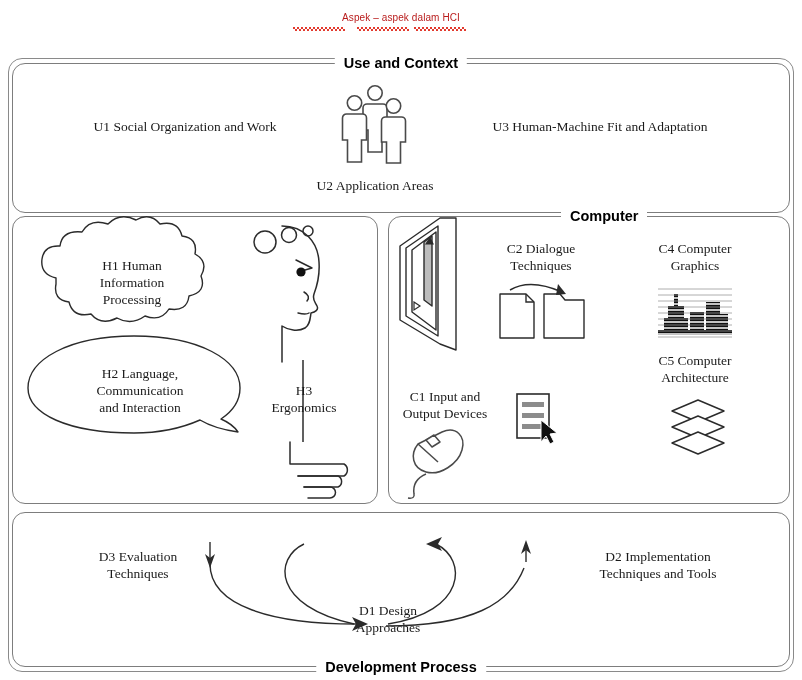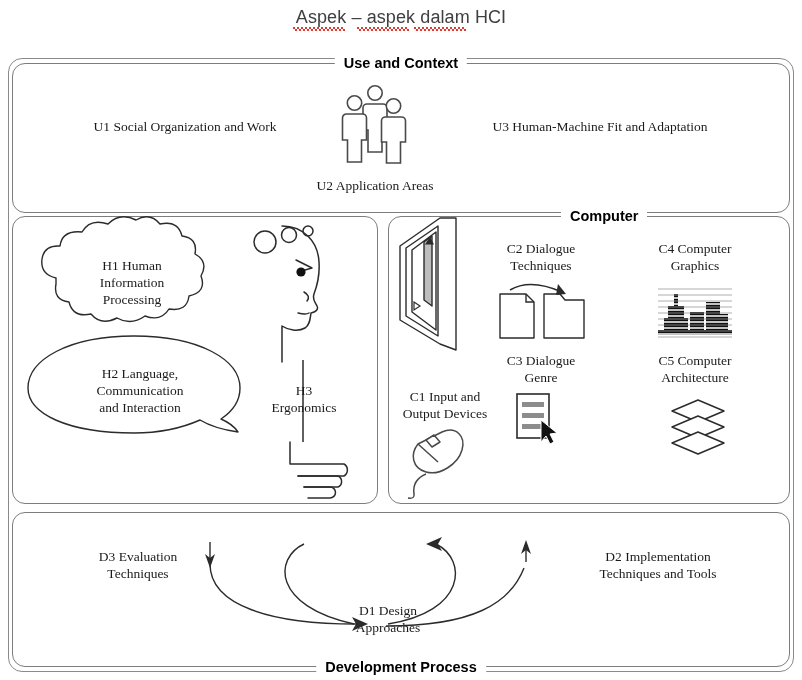--- a/index.html
+++ b/index.html
@@ -14,21 +14,21 @@
   }
   .page{position:absolute;inset:0;}
 
   
   .title-wrap{
     position:absolute;left:0;top:0;width:802px;height:34px;
     display:flex;align-items:center;justify-content:center;
   }
   .title{
     font-family:"Liberation Sans","DejaVu Sans",sans-serif;
-    font-size:18px;letter-spacing:.1px;color:#404040;
+    font-size:10px;letter-spacing:.1px;color:#b91c1c;
     position:relative;white-space:nowrap;
   }
   
   .squig{position:absolute;height:4px;bottom:-1px;
     background-image:
       linear-gradient(45deg,transparent 42%,#e23a2e 42%,#e23a2e 58%,transparent 58%),
       linear-gradient(-45deg,transparent 42%,#e23a2e 42%,#e23a2e 58%,transparent 58%);
     background-size:4px 4px;background-position:0 0, 2px 0;
     background-repeat:repeat-x;
   }
@@ -206,22 +206,20 @@
       <path d="M4 14 h26 l8 8 v36 h-34 z" fill="#ffffff" stroke="#2b2b2b" stroke-width="1.4" stroke-linejoin="round"></path>
       <path d="M30 14 v8 h8" fill="none" stroke="#2b2b2b" stroke-width="1.4"></path>
 
       <path d="M48 14 h16 l5 6 h19 v38 h-40 z" fill="#ffffff" stroke="#2b2b2b" stroke-width="1.4" stroke-linejoin="round"></path>
 
       <path d="M14 10 q20 -12 52 2" fill="none" stroke="#2b2b2b" stroke-width="1.5"></path>
       <path d="M62 4 l8 10 l-10 1 z" fill="#2b2b2b"></path>
     </svg>
   </div>
 
-  <div class="lbl" style="left:477px;top:352px;width:128px;">C3 Dialogue
-Genre</div>
 
   <div class="ic" style="left:511px;top:392px;">
     <svg width="52" height="54" viewBox="0 0 52 54">
       <rect x="6" y="2" width="32" height="44" fill="#ffffff" stroke="#2b2b2b" stroke-width="1.6"></rect>
       <rect x="11" y="10" width="22" height="5" fill="#8c8c8c"></rect>
       <rect x="11" y="21" width="22" height="5" fill="#8c8c8c"></rect>
       <rect x="11" y="32" width="22" height="5" fill="#8c8c8c"></rect>
       <path d="M30 28 l0 22 l5 -6 l4 8 l4 -2 l-4 -8 l7 -1 z" fill="#111" stroke="#fff" stroke-width="1"></path>
     </svg>
   </div>

